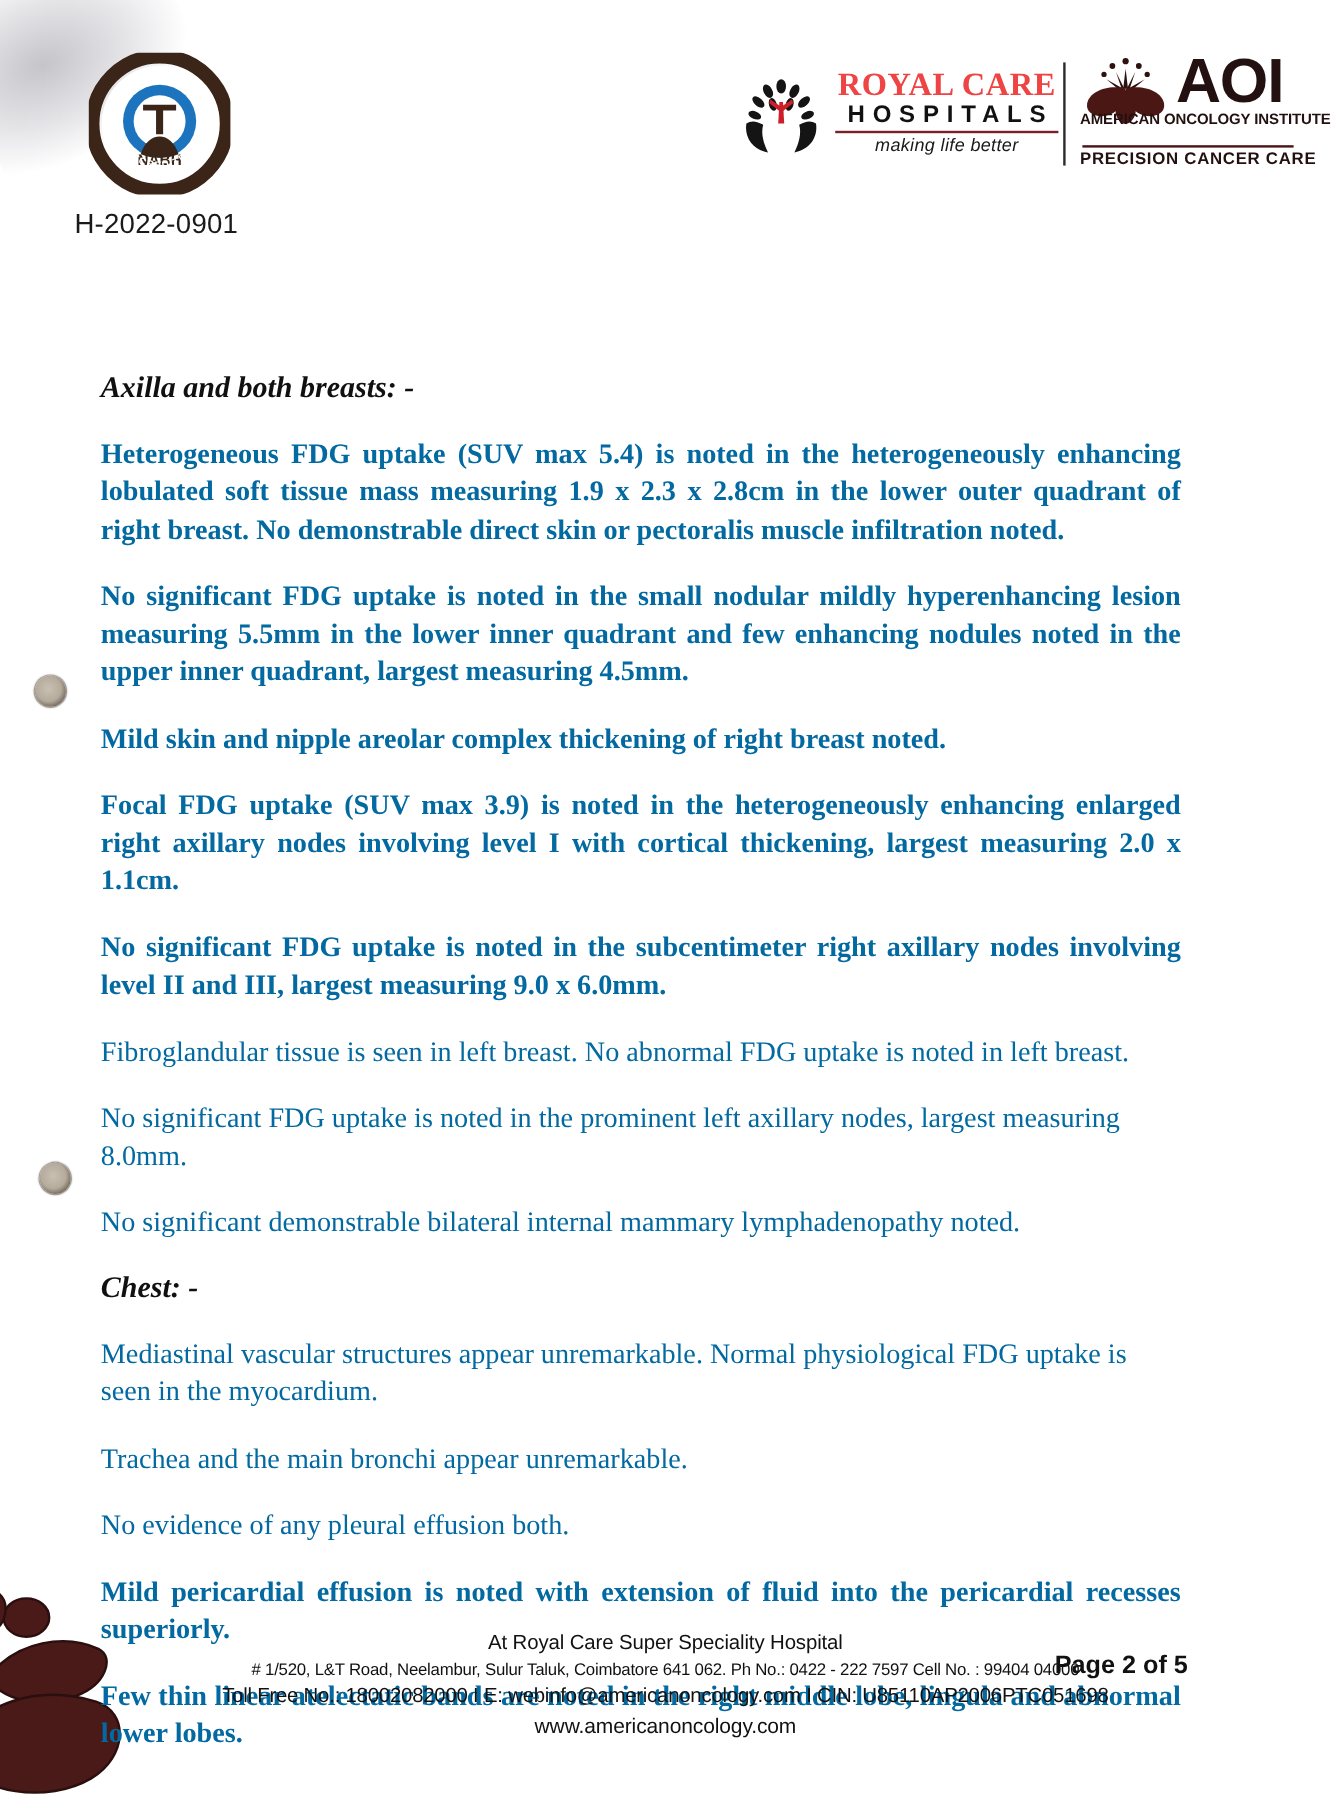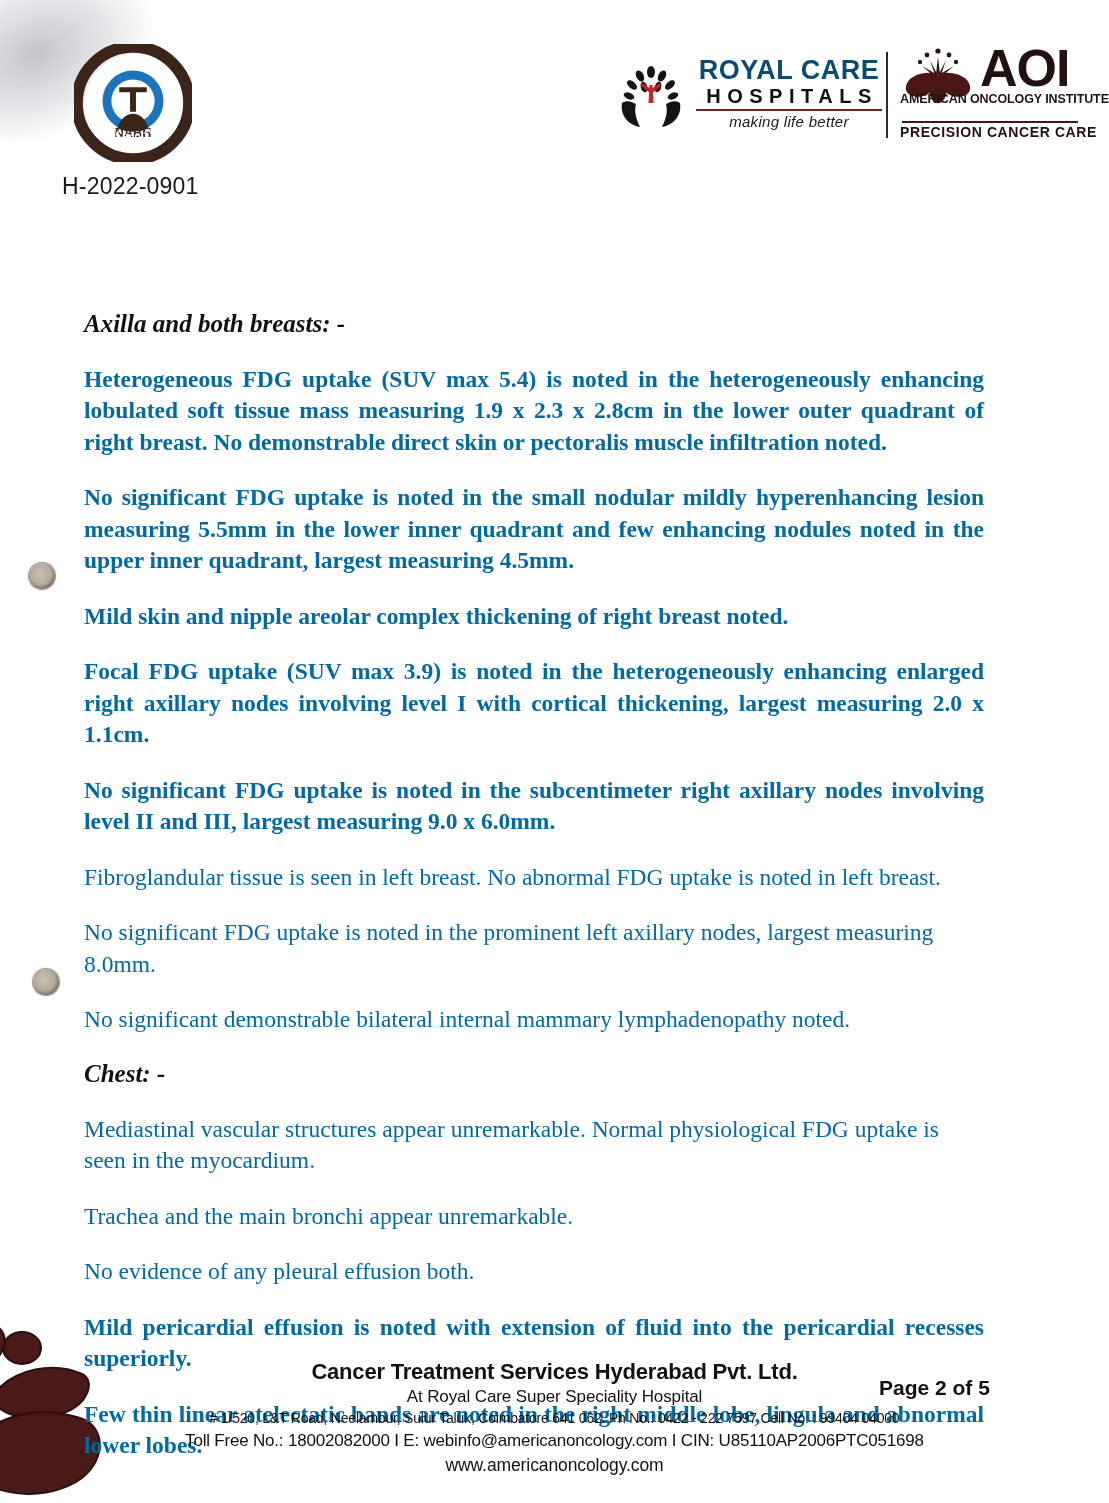--- a/index.html
+++ b/index.html
@@ -50,23 +50,23 @@
   .nabh-code {
     position: absolute; left: 62px; top: 173px;
     font-family: "Liberation Sans", sans-serif;
     font-size: 23px; letter-spacing: 0.2px; color: #1a1a1a;
   }
 
   .rc-logo { position: absolute; left: 620px; top: 57px; width: 265px; height: 82px; }
   .rc-mark { position: absolute; left: 0; top: 6px; width: 62px; height: 66px; }
   .rc-text { position: absolute; left: 74px; top: 0; width: 190px; text-align: center; }
   .rc-name {
-    font-family: Liberation Sans, sans-serif;
+    font-family: Liberation Serif, serif;
     font-weight: bold; font-size: 27px; letter-spacing: 0.5px;
-    color: #0c4a6e; line-height: 1.0; white-space: nowrap;
+    color: #ef4444; line-height: 1.0; white-space: nowrap;
   }
   .rc-sub {
     font-family: "Liberation Sans", sans-serif;
     font-weight: bold; font-size: 20px; letter-spacing: 6.5px;
     color: #111; line-height: 1.2; padding-left: 6px;
   }
   .rc-rule { height: 2px; background: #7a1f25; margin: 1px 2px 2px 2px; }
   .rc-tag {
     font-family: "Liberation Sans", sans-serif;
     font-size: 15px; font-style: italic; color: #1a1a1a; letter-spacing: 0.3px;
@@ -260,21 +260,20 @@
 
       <p class="para reg">Mediastinal vascular structures appear unremarkable. Normal physiological FDG uptake is seen in the myocardium.</p>
       <p class="para reg">Trachea and the main bronchi appear unremarkable.</p>
       <p class="para reg">No evidence of any pleural effusion both.</p>
       <p class="para bold">Mild pericardial effusion is noted with extension of fluid into the pericardial recesses superiorly.</p>
       <p class="para bold">Few thin linear atelectatic bands are noted in the right middle lobe, lingula and abnormal lower lobes.</p>
     </div>
   </div>
 
   <div class="footer">
-    <div class="f-company">Cancer Treatment Services Hyderabad Pvt. Ltd.</div>
     <div class="f-at">At Royal Care  Super Speciality Hospital</div>
     <div class="f-addr1"># 1/520,  L&amp;T Road, Neelambur, Sulur Taluk, Coimbatore 641 062. Ph No.: 0422 - 222 7597  Cell No. : 99404 04000</div>
     <div class="f-addr2">Toll Free No.: 18002082000   I   E: webinfo@americanoncology.com   I   CIN: U85110AP2006PTC051698</div>
     <div class="f-web">www.americanoncology.com</div>
   </div>
 
   <div class="page-num">Page 2 of 5</div>
 
 </div>
 

